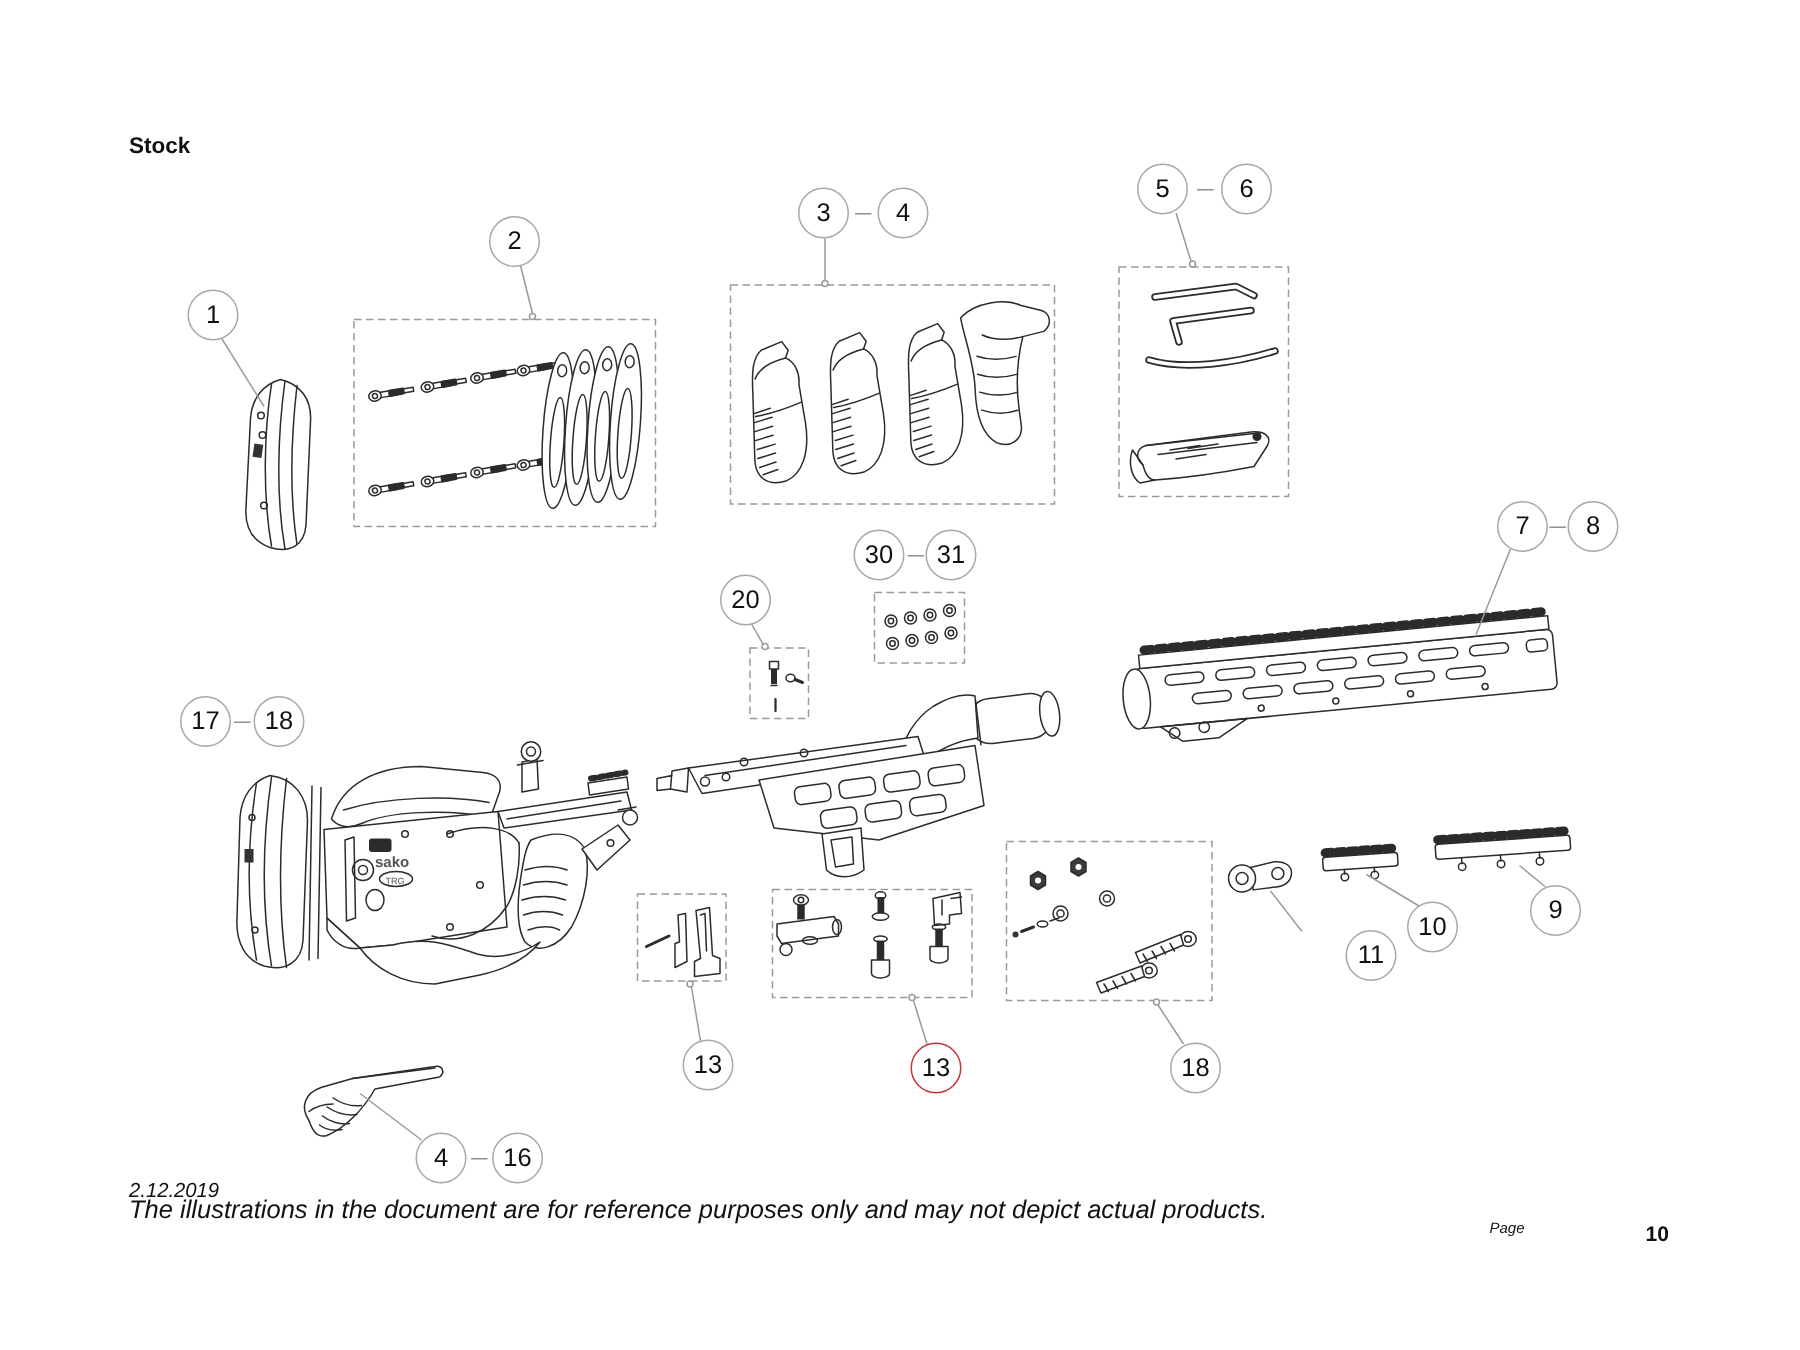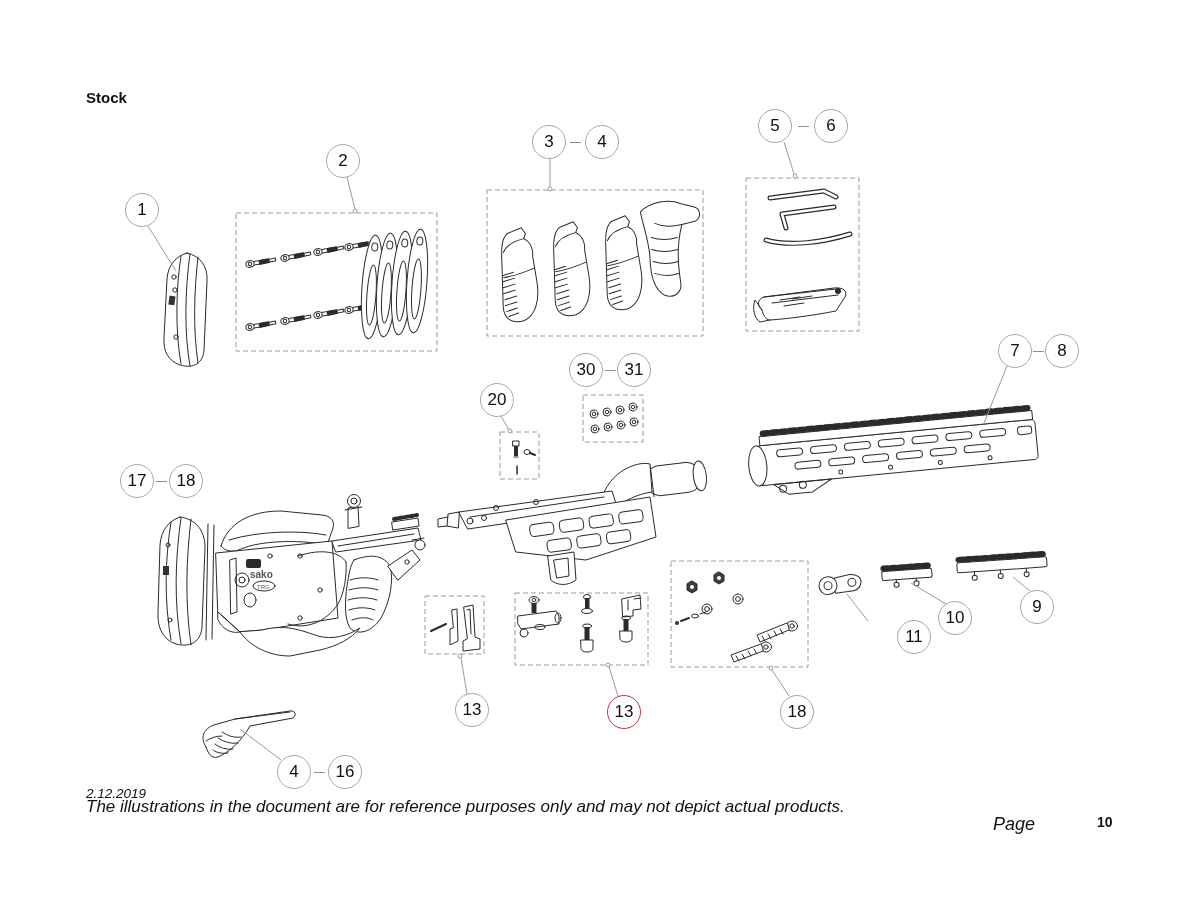--- a/index.html
+++ b/index.html
@@ -2,21 +2,21 @@
 <html style="--hl-red: #c5343e;"><head>
 <meta charset="utf-8">
 <style>
   html,body{margin:0;padding:0;background:#ffffff;}
   .page{position:relative;width:1200px;height:900px;background:#fff;overflow:hidden;
         font-family:"Liberation Sans",sans-serif;color:#111;padding-left:45px;}
   .section-title{position:absolute;left:86px;top:89px;font-size:15px;font-weight:bold;}
   .catalogue-title{position:absolute;right:84px;top:89px;font-size:15px;font-weight:bold;letter-spacing:0.2px;}
   .disclaimer{position:absolute;left:86px;top:797px;font-size:17px;font-style:italic;}
   .date{position:absolute;left:86px;top:786px;font-size:13.5px;font-style:italic;}
-  .page-label{position:absolute;left:993px;top:814px;font-size:18px;font-style:italic;}
+  .page-label{position:absolute;left:993px;top:814px;font-size:10px;font-style:italic;}
   .page-number{position:absolute;left:1097px;top:814px;font-size:14px;font-weight:bold;}
   .art{position:absolute;left:0;top:0;}
   .callout{position:absolute;width:34px;height:34px;border-radius:50%;border:1px solid #a8a8a8;
            background:#fff;display:flex;align-items:center;justify-content:center;
            font-size:17px;color:#111;box-sizing:border-box;z-index:3;}
   .callout.hl{border-color:var(--hl-red,#c5343e);border-width:1.5px;}
   .callout-dash{position:absolute;width:11px;height:0;border-top:1.4px solid #8f8f8f;z-index:3;}
 </style>
 </head>
 <body>

